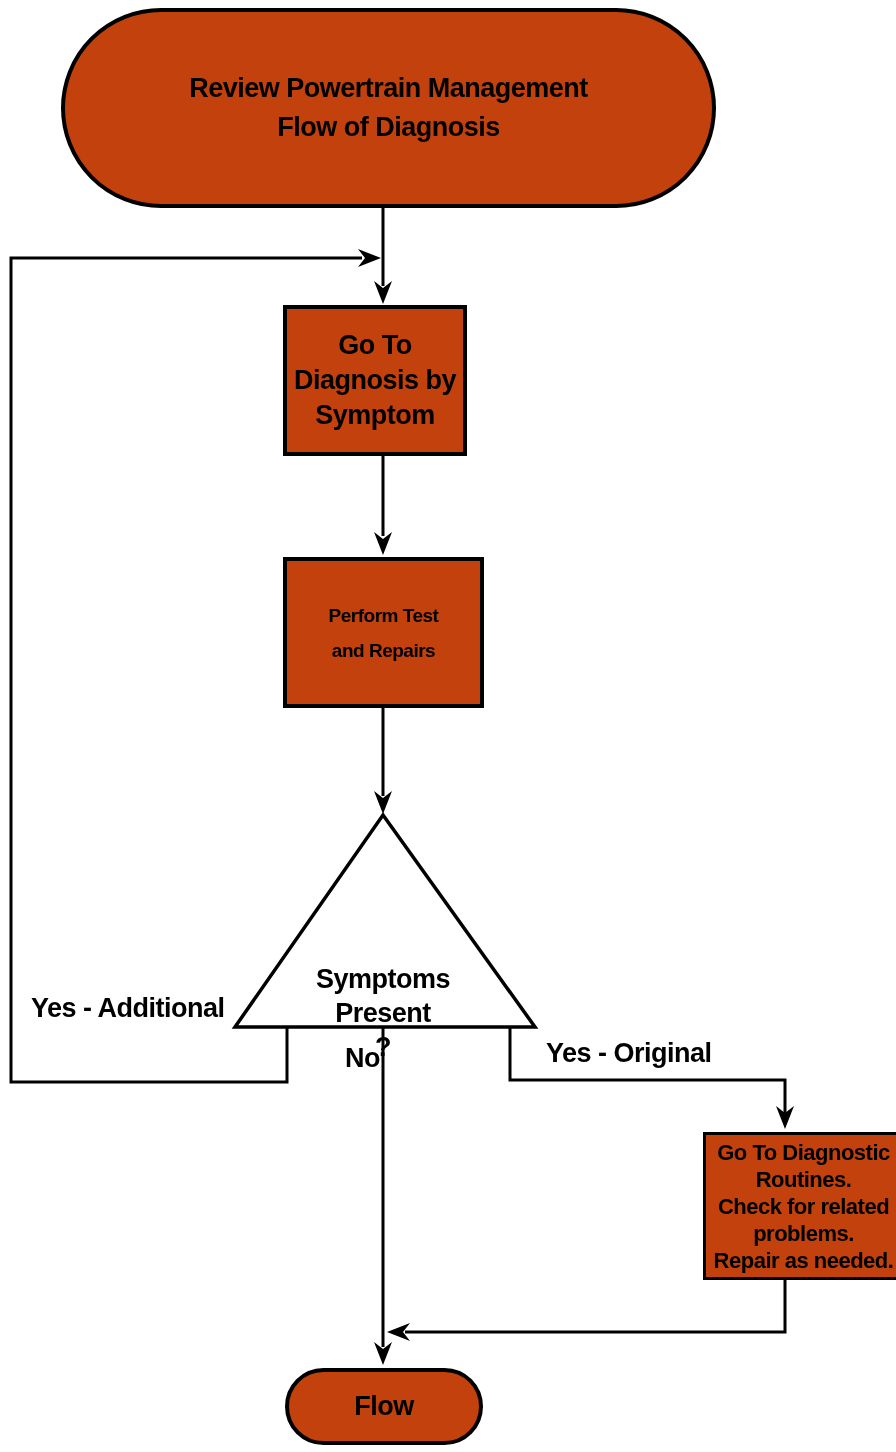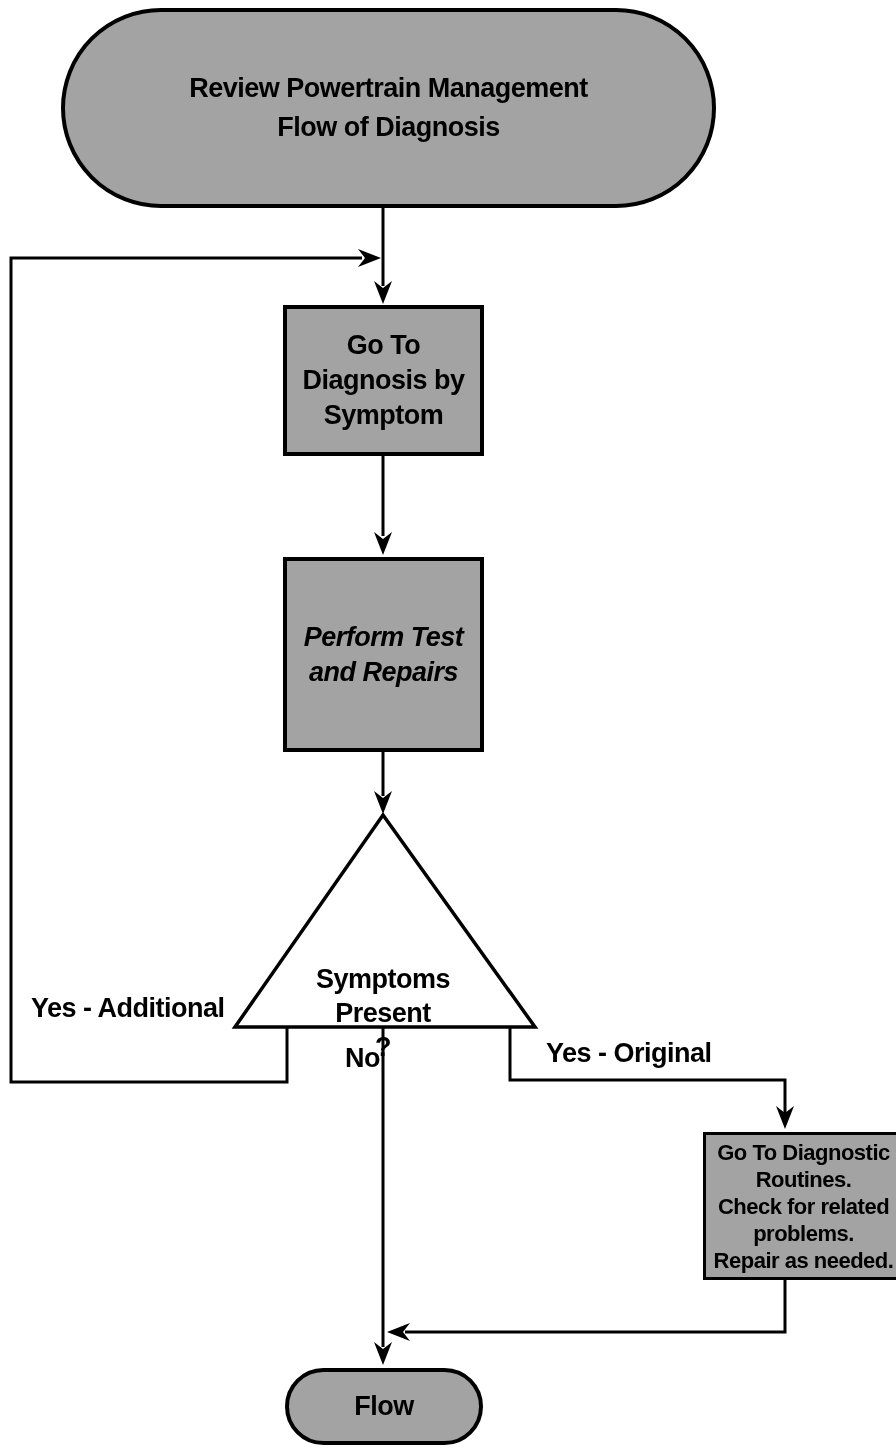--- a/index.html
+++ b/index.html
@@ -18,47 +18,47 @@
   }
   .connectors {
     position: absolute;
     left: 0;
     top: 0;
     z-index: 1;
   }
   .node {
     position: absolute;
     box-sizing: border-box;
-    background: #a3a3a3;
+    background: #c2410c;
     border: 4px solid #000000;
     display: flex;
     flex-direction: column;
     align-items: center;
     justify-content: center;
     text-align: center;
     font-weight: bold;
     letter-spacing: -0.5px;
     z-index: 2;
   }
   .terminator { border-radius: 110px; }
 
   #start-node {
     left: 61px; top: 8px;
     width: 655px; height: 200px;
     font-size: 27px; line-height: 39px;
   }
   #diagnosis-node {
     left: 283px; top: 305px;
-    width: 201px; height: 151px;
+    width: 184px; height: 151px;
     font-size: 27px; line-height: 35px;
   }
   #test-node {
     left: 283px; top: 557px;
-    width: 201px; height: 195px;
-    font-size: 27px; line-height: 35px; font-style: italic;
+    width: 201px; height: 151px;
+    font-size: 19px; line-height: 35px;
   }
   #routines-node {
     left: 683px; top: 1132px;
     width: 201px; height: 148px;
     font-size: 22px; line-height: 27px;
     border-width: 3px;
     margin-left: 20px;
   }
   #done-node {
     left: 285px; top: 1368px;

